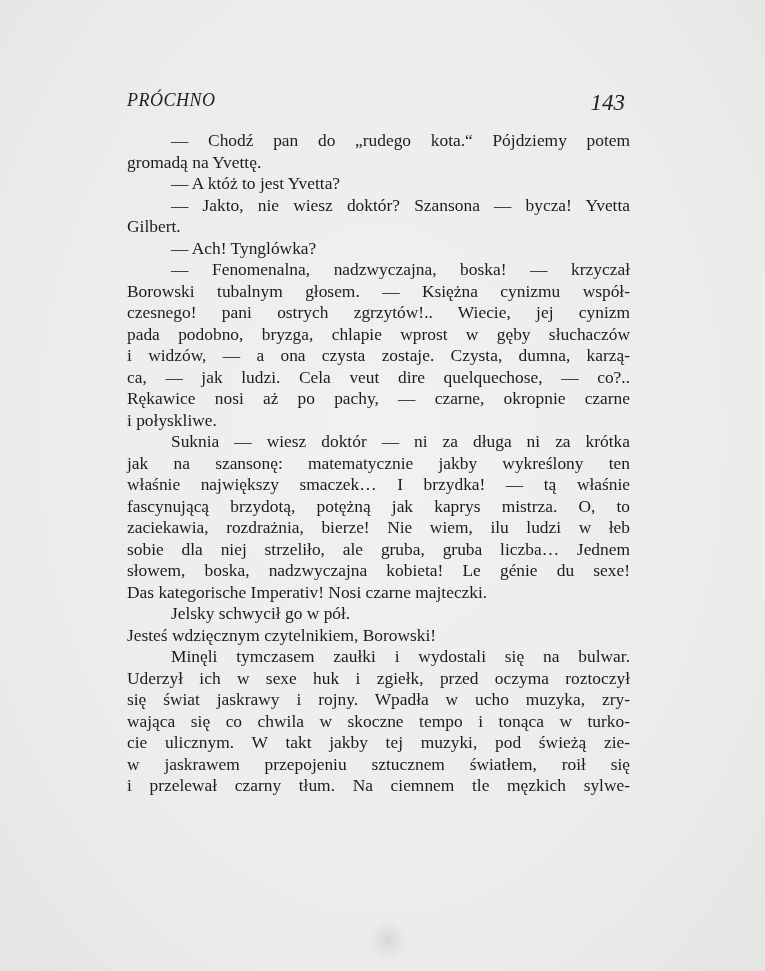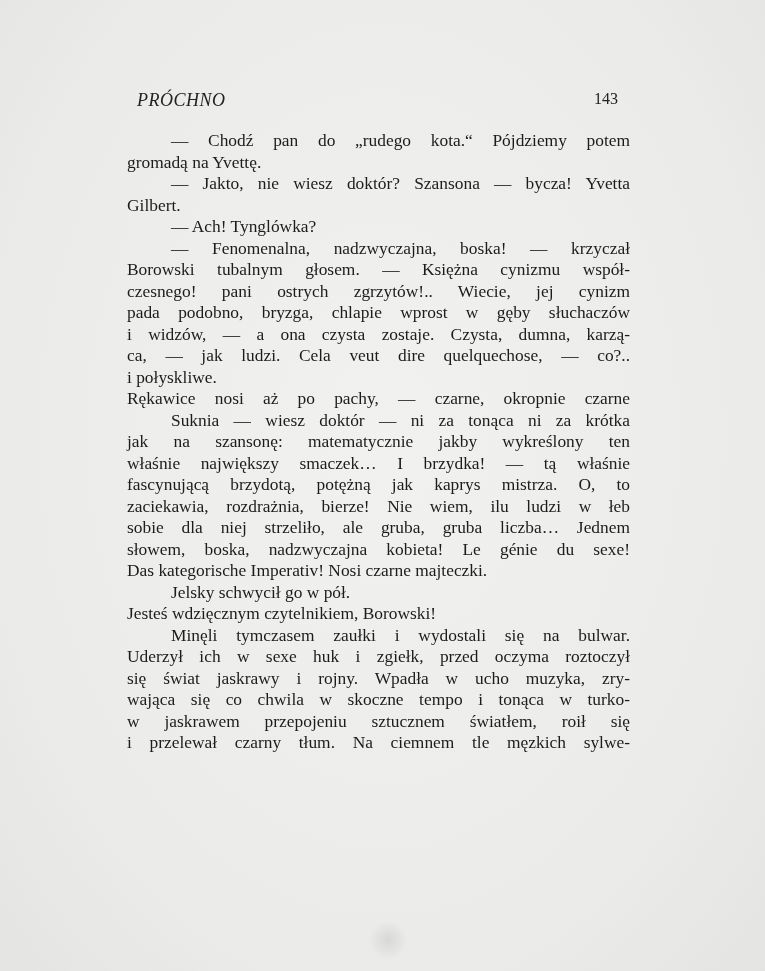--- a/index.html
+++ b/index.html
@@ -29,27 +29,27 @@
       height: 24px;
     }
     .running-title {
       position: absolute;
       left: 0;
       top: 0;
       font-style: italic;
       font-size: 18px;
       letter-spacing: 0.5px;
       color: #222;
-      margin-left: 10px;
     }
     .page-number {
       position: absolute;
-      right: 12px;
+      right: 5px;
       top: 0;
-      font-size: 16px;
+      font-style: italic;
+      font-size: 23px;
       color: #222;
     }
     .body-text {
       position: absolute;
       left: 127px;
       top: 130px;
       width: 503px;
     }
     .line {
       height: 21.5px;
@@ -83,43 +83,45 @@
 
 <div class="page">
   <div class="running-head">
     <span class="running-title">PRÓCHNO</span>
     <span class="page-number">143</span>
   </div>
 
   <div class="body-text" id="body-text">
       <div class="line indent">— Chodź pan do „rudego kota.“  Pójdziemy potem</div>
       <div class="line last">gromadą na Yvettę.</div>
+      <div class="line indent last">— A któż to jest Yvetta?</div>
       <div class="line indent">— Jakto, nie wiesz doktór? Szansona — bycza! Yvetta</div>
       <div class="line last">Gilbert.</div>
       <div class="line indent last">— Ach!  Tynglówka?</div>
       <div class="line indent">— Fenomenalna,  nadzwyczajna,  boska! — krzyczał</div>
       <div class="line">Borowski  tubalnym  głosem. — Księżna  cynizmu  współ-</div>
       <div class="line">czesnego!  pani ostrych zgrzytów!..  Wiecie, jej cynizm</div>
       <div class="line">pada podobno, bryzga, chlapie wprost w gęby słuchaczów</div>
       <div class="line">i widzów, — a ona czysta zostaje.  Czysta, dumna, karzą-</div>
       <div class="line"><span>ca, — jak  ludzi.  </span><span class="it">Cela veut dire quelquechose,</span><span> — co?..</span></div>
+      <div class="line">Rękawice  nosi  aż po pachy, — czarne,  okropnie  czarne</div>
       <div class="line last">i połyskliwe.</div>
-      <div class="line">Rękawice  nosi  aż po pachy, — czarne,  okropnie  czarne</div>
-      <div class="line indent">Suknia — wiesz doktór — ni za tonąca  ni  za krótka</div>
+      <div class="line indent">Suknia — wiesz doktór — ni za długa  ni  za krótka</div>
       <div class="line">jak  na  szansonę:  matematycznie  jakby  wykreślony  ten</div>
       <div class="line">właśnie największy smaczek…  I brzydka! — tą  właśnie</div>
       <div class="line">fascynującą brzydotą, potężną jak kaprys mistrza.  O, to</div>
       <div class="line">zaciekawia, rozdrażnia, bierze!  Nie wiem, ilu ludzi w łeb</div>
       <div class="line">sobie dla niej strzeliło, ale gruba, gruba liczba… Jednem</div>
       <div class="line"><span>słowem, boska, nadzwyczajna kobieta!  </span><span class="it">Le génie du sexe!</span></div>
       <div class="line last"><span class="it">Das kategorische Imperativ!</span><span>  Nosi czarne majteczki.</span></div>
       <div class="line indent last">Jelsky schwycił go w pół.</div>
       <div class="line last">Jesteś wdzięcznym czytelnikiem, Borowski!</div>
       <div class="line indent">Minęli tymczasem  zaułki i wydostali  się na bulwar.</div>
       <div class="line">Uderzył ich w sexe huk i zgiełk, przed oczyma roztoczył</div>
       <div class="line">się świat jaskrawy i rojny.  Wpadła w ucho muzyka, zry-</div>
       <div class="line">wająca się co chwila w skoczne tempo i tonąca w turko-</div>
+      <div class="line">cie ulicznym.  W takt jakby tej muzyki, pod świeżą zie-</div>
       <div class="line">w jaskrawem przepojeniu sztucznem światłem, roił się</div>
       <div class="line">i przelewał czarny tłum.  Na ciemnem tle męzkich sylwe-</div>
     </div>
 
   <div class="smudge"></div>
 </div>
 
 </body></html>

